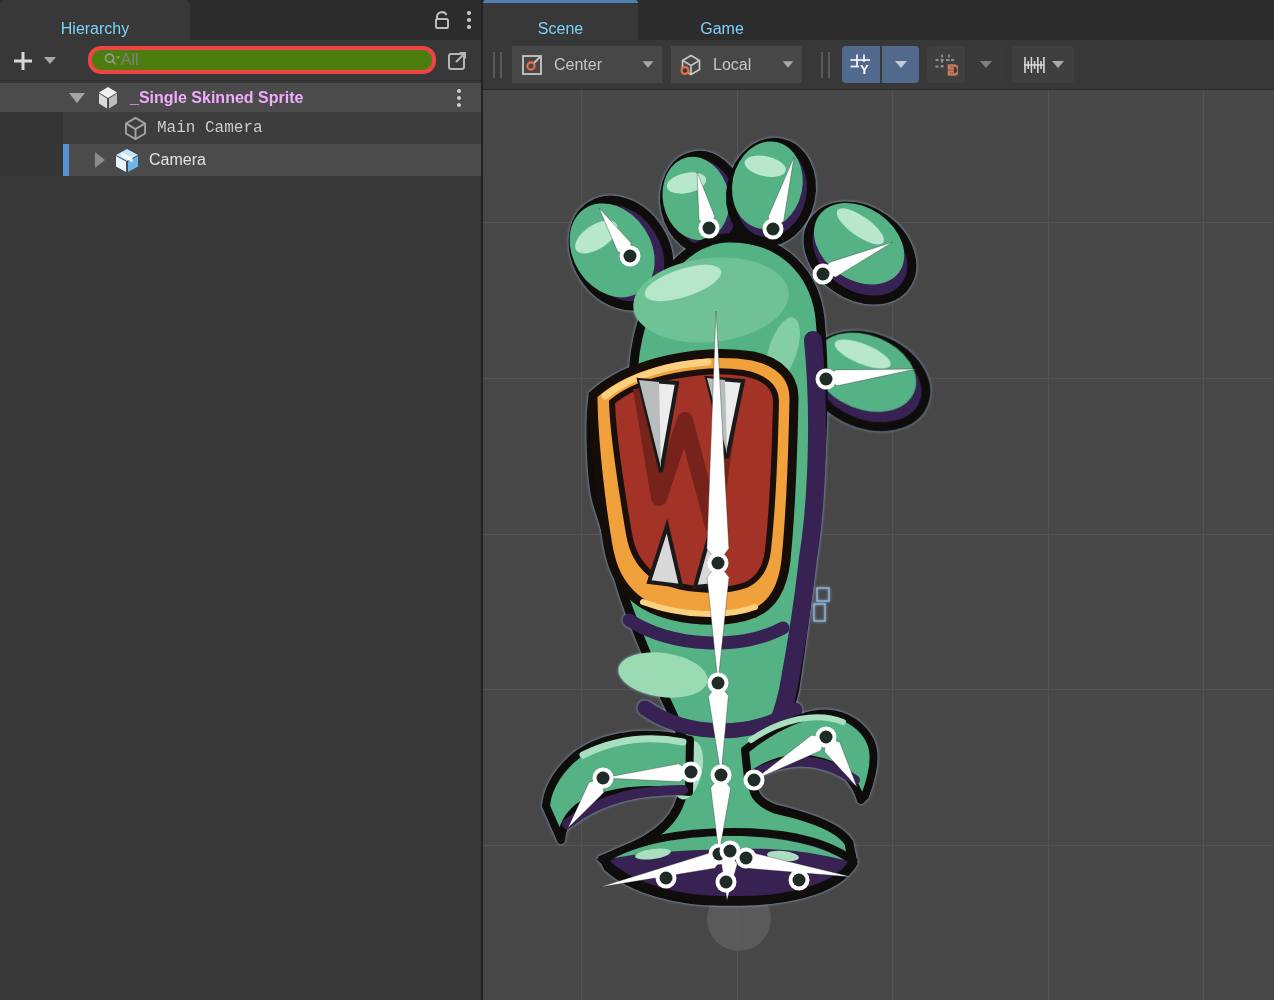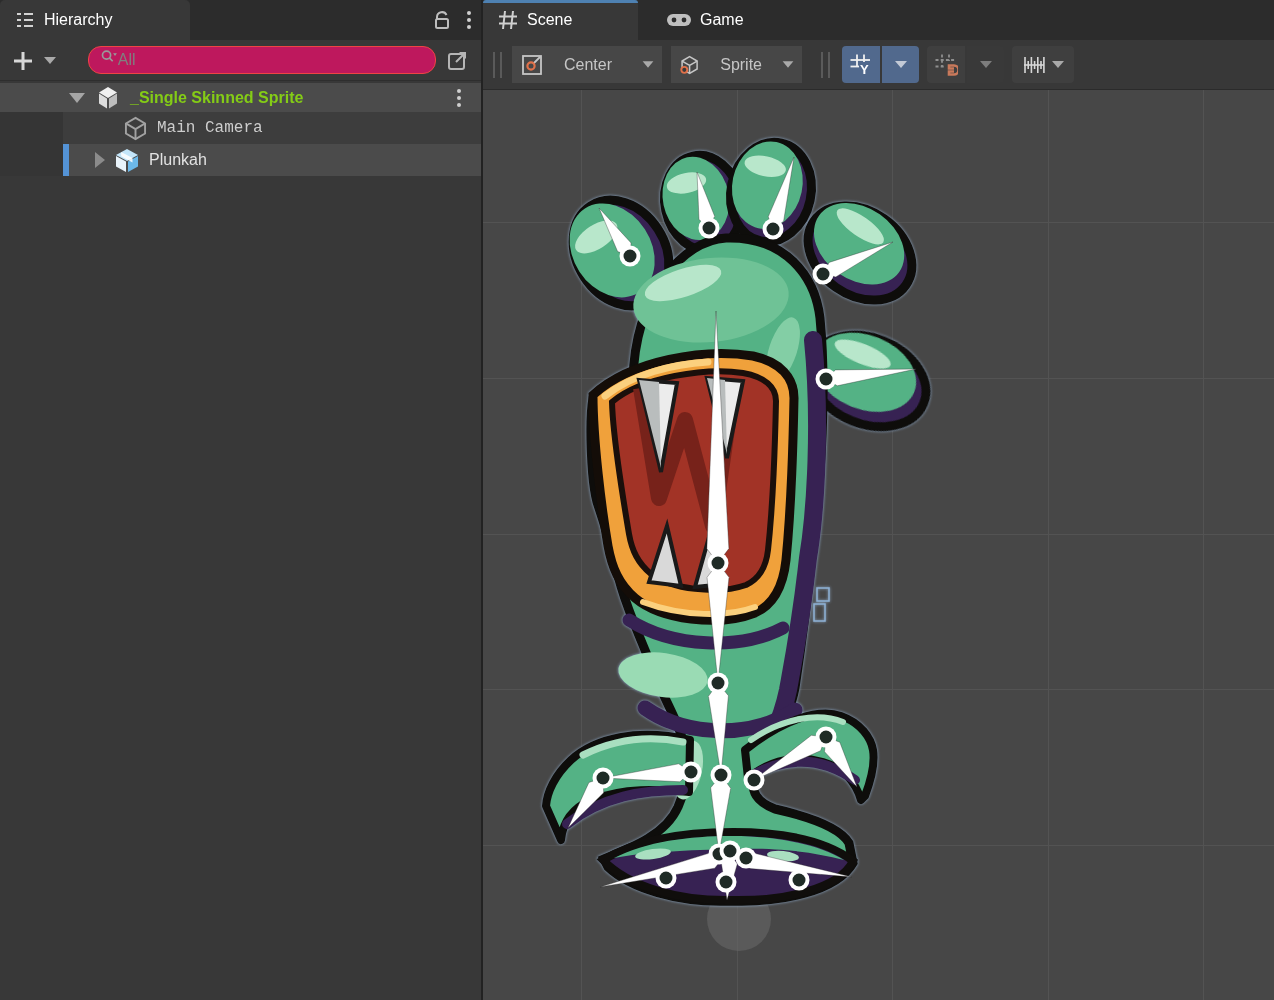--- a/index.html
+++ b/index.html
@@ -4,41 +4,41 @@
 <style>
   * { margin:0; padding:0; box-sizing:border-box; }
   html,body { width:1274px; height:1000px; background:#262626; overflow:hidden;
     font-family:"Liberation Sans", sans-serif; }
   .app { position:absolute; left:0; top:0; width:1274px; height:1000px; background:#383838; }
 
   
   .hier { position:absolute; left:0; top:0; width:481px; height:1000px; background:#383838; }
   .tabstrip { position:absolute; left:0; top:0; width:100%; height:40px; background:#2c2c2c; }
   .tab { position:absolute; top:0; height:40px; display:flex; align-items:center; gap:8px;
-    padding:12px 14px; color:#ffffff; font-size:16px; }
+    padding:12px 14px; color:#7dd3fc; font-size:16px;flex-direction:column; }
   .tab.active { background:#383838; border-radius:5px 5px 0 0; }
   .hier-tab { left:0; width:190px; }
   .strip-icons { position:absolute; right:10px; top:0; height:40px; display:flex; align-items:center; gap:14px; }
 
   .hier-toolbar { position:absolute; left:0; top:40px; width:100%; height:41px; background:#383838;
     border-bottom:1px solid #2e2e2e; }
   .plus-btn { position:absolute; left:8px; top:7px; width:30px; height:27px; display:flex; align-items:center; justify-content:center; }
   .plus-caret { position:absolute; left:44px; top:17px; }
   .caret { width:0; height:0; border-left:6px solid transparent; border-right:6px solid transparent;
     border-top:7px solid #a9a9a9; }
-  .search { position:absolute; left:88px; top:6px; width:348px; height:28px; background:#be185d;
-    border:1px solid #ef4444; border-radius:13px; display:flex; padding:0 10px; }
+  .search { position:absolute; left:88px; top:6px; width:348px; height:28px; background:#4d7c0f;
+    border:4px solid #ef4444; border-radius:13px; display:flex; padding:0 10px; }
   .search input { background:transparent; border:none; outline:none; color:#cfcfcf; font-size:16px;
     width:100%; font-family:"Liberation Sans", sans-serif; }
   .search input::placeholder { color:#7f7f7f; }
   .pickwin { position:absolute; left:443px; top:6px; width:30px; height:28px; display:flex; align-items:center; justify-content:center; }
 
   .rows { position:absolute; left:0; top:83px; width:100%; }
   .row { position:relative; width:100%; height:32px; display:flex; align-items:center; color:#cdcdcd; font-size:16px; }
-  .row-header { background:#4b4b4b; height:29px; color:#84cc16; font-weight:bold; }
+  .row-header { background:#4b4b4b; height:29px; color:#f0abfc; font-weight:bold; }
   .row-camera { background:#353535;font-family:Liberation Mono, monospace; }
   .row-camera .row-fill { position:absolute; left:63px; right:0; top:0; bottom:0; background:#3d3d3d; }
   .row-sel { background:#353535; }
   .row-sel .row-fill { position:absolute; left:63px; right:0; top:0; bottom:0; background:#4b4b4b; }
   .row-sel .blue-bar { position:absolute; left:63px; top:0; width:6px; height:100%; background:#5493d6; }
   .row * { position:relative; }
   .tri-down { width:0; height:0; border-left:8px solid transparent; border-right:8px solid transparent;
     border-top:10px solid #a5a5a5; }
   .tri-right { width:0; height:0; border-top:8px solid transparent; border-bottom:8px solid transparent;
     border-left:10px solid #8b8b8b; }
@@ -48,21 +48,21 @@
   
   .divider { position:absolute; left:481px; top:0; width:2px; height:1000px; background:#222; }
   .scene { position:absolute; left:483px; top:0; width:791px; height:1000px; background:#2c2c2c; }
   .scene .tabstrip { background:#2c2c2c; }
   .scene-tab { left:0; width:155px;align-items:center; }
   .scene-tab .hl { position:absolute; left:0; top:0; width:100%; height:3px; background:#4e81b2; border-radius:3px 3px 0 0; }
   .game-tab { left:169px; width:140px; }
   .scene-toolbar { position:absolute; left:0; top:40px; width:100%; height:50px; background:#383838;
     border-bottom:1px solid #2b2b2b; }
   .tbtn { position:absolute; top:6px; height:37px; background:#474747; border-radius:0;
-    display:flex; align-items:center; color:#c6c6c6; font-size:16px; gap:20px; padding:0 8px; }
+    display:flex; align-items:center; color:#c6c6c6; font-size:16px; gap:10px; padding:0 8px; }
   .handle { position:absolute; top:12px; width:9px; height:26px;
     border-left:2px solid #5a5a5a; border-right:2px solid #5a5a5a; }
   .tbtn .caret { transform:scale(.9); }
   .sq-btn { position:absolute; top:6px; height:37px; display:flex; align-items:center; justify-content:center; }
   .blue { background:#51698d !important; }
   .dark1 { background:#3f3f3f; }
   .dark2 { background:#393939; }
   .rl { border-radius:4px 0 0 4px; }
   .rr { border-radius:0 4px 4px 0; }
 
@@ -160,21 +160,21 @@
       <div class="row row-sel">
         <div class="row-fill"></div>
         <div class="blue-bar"></div>
         <span style="margin-left:95px" class="tri-right"></span>
         <svg width="28" height="28" viewBox="0 0 28 28" style="margin-left:8px">
           <polygon points="14,3 25,9 14,15 3,9" fill="#c3e5f9"></polygon>
           <polygon points="3,10 13,15.5 13,26 3,20.5" fill="#e9f3fa"></polygon>
           <polygon points="25,10 15,15.5 15,26 25,20.5" fill="#6cb8e8"></polygon>
           <polygon points="8.2,5.9 19.5,12 19.5,16.5 8.2,10.3" fill="#ffffff" opacity="0.85"></polygon>
         </svg>
-        <span style="margin-left:8px; color:#e2e2e2">Plunkah</span>
+        <span style="margin-left:8px; color:#e2e2e2">Camera</span>
       </div>
     </div>
   </div>
 
   <div class="divider"></div>
 
   <div class="scene">
     <div class="tabstrip">
       <div class="tab active scene-tab">
         <span class="hl"></span>
@@ -212,21 +212,21 @@
       </div>
 
       <div class="tbtn" style="left:188px; width:131px">
         <svg width="24" height="24" viewBox="0 0 24 24">
           <g fill="none" stroke="#c6c6c6" stroke-width="1.7">
             <path d="M12 2.5 L20.5 7.5 V16.5 L12 21.5 L3.5 16.5 V7.5 Z"></path>
             <path d="M3.5 7.5 L12 12.5 L20.5 7.5 M12 12.5 V21.5"></path>
           </g>
           <circle cx="6" cy="17.5" r="3.4" fill="#3a3a3a" stroke="#e0714a" stroke-width="2.2"></circle>
         </svg>
-        <span>Sprite</span>
+        <span>Local</span>
         <span class="caret" style="margin-left:auto"></span>
       </div>
 
       <div class="handle" style="left:338px"></div>
 
       <div class="sq-btn blue rl" style="left:359px; width:38px">
         <svg width="24" height="24" viewBox="0 0 24 24">
           <g stroke="#f0f0f0" stroke-width="1.8">
             <line x1="8" y1="1.5" x2="8" y2="13"></line>
               <line x1="15" y1="1.5" x2="15" y2="9"></line>

